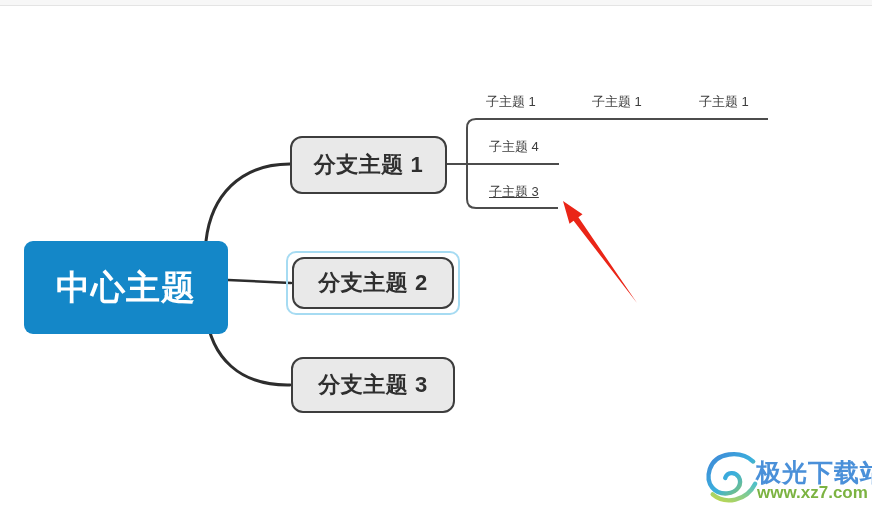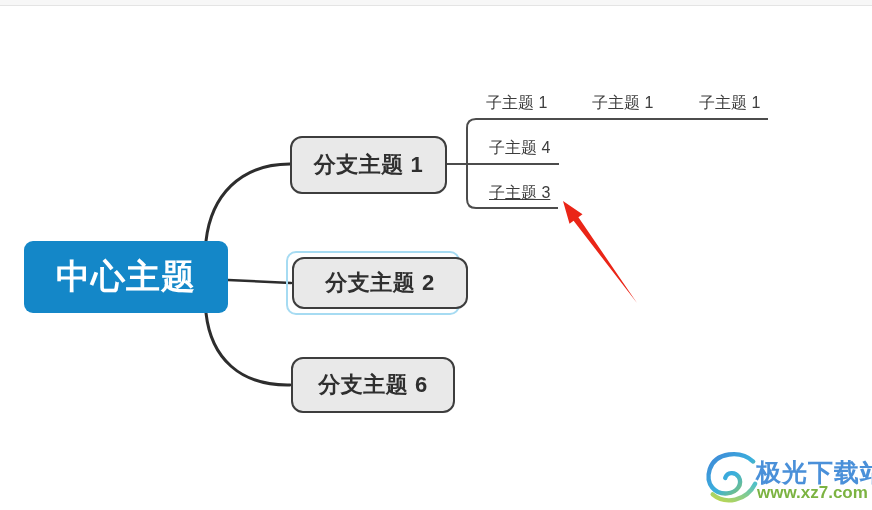--- a/index.html
+++ b/index.html
@@ -13,42 +13,42 @@
     background:var(--topbar-bg,#f7f7f7);
     border-bottom:1px solid #e4e4e4;
   }
   .canvas{position:absolute;left:0;top:0;width:872px;height:510px;}
   svg.lines{position:absolute;left:0;top:0;pointer-events:none;}
   .node{
     position:absolute;display:flex;align-items:center;justify-content:center;
     box-sizing:border-box;cursor:default;
   }
   .central{
-    left:24px;top:241px;width:204px;height:72px;
+    left:24px;top:241px;width:204px;height:93px;
     background:var(--central-bg,#1487c8);
     color:var(--central-text,#ffffff);
     border-radius:9px;font-size:34px;font-weight:bold;letter-spacing:1px;
   }
   .branch{
     background:var(--branch-bg,#e9e9e9);
     border:2.5px solid var(--branch-border,#3d3d3d);
     border-radius:12px;
     color:var(--branch-text,#2f2f2f);
     font-size:22px;font-weight:600;letter-spacing:0.5px;
   }
   .branch1{left:290px;top:136px;width:157px;height:58px;}
-  .branch2{left:292px;top:257px;width:176px;height:52px;}
+  .branch2{left:292px;top:257px;width:162px;height:52px;}
   .branch3{left:291px;top:357px;width:164px;height:56px;}
   .selection-outline{
     position:absolute;left:286px;top:251px;width:174px;height:64px;
     border:2px solid var(--selection-outline,#a6dbf2);
     border-radius:10px;box-sizing:border-box;pointer-events:none;
   }
   .subtopic{
-    position:absolute;font-size:16px;
+    position:absolute;font-size:13px;
     color:var(--subtopic-text,#3d3d3d);
     white-space:nowrap;cursor:default;
   }
   .st1a{left:486px;top:93px;}
   .st1b{left:592px;top:93px;}
   .st1c{left:699px;top:93px;}
   .st2{left:489px;top:138px;}
   .st3{left:489px;top:183px;text-decoration:underline;}
   .watermark{position:absolute;left:700px;top:446px;width:170px;height:60px;}
   .wm-logo{position:absolute;left:0;top:2px;width:62px;height:58px;}
@@ -83,21 +83,21 @@
     <polygon points="563,201 582.5,214.3 578.4,217.2 637,303 573.6,220.8 569.5,223.7" style="fill:var(--arrow,#ea2517)"></polygon>
   </svg>
 
   <div class="node central">中心主题</div>
 
   <div class="node branch branch1">分支主题 1</div>
 
   <div class="selection-outline"></div>
   <div class="node branch branch2">分支主题 2</div>
 
-  <div class="node branch branch3">分支主题 6</div>
+  <div class="node branch branch3">分支主题 3</div>
 
   <div class="subtopic st1a">子主题 1</div>
   <div class="subtopic st1b">子主题 1</div>
   <div class="subtopic st1c">子主题 1</div>
   <div class="subtopic st2">子主题 4</div>
   <div class="subtopic st3">子主题 3</div>
 
   <div class="watermark">
     <svg class="wm-logo" viewBox="0 0 64 60">
       <defs>

